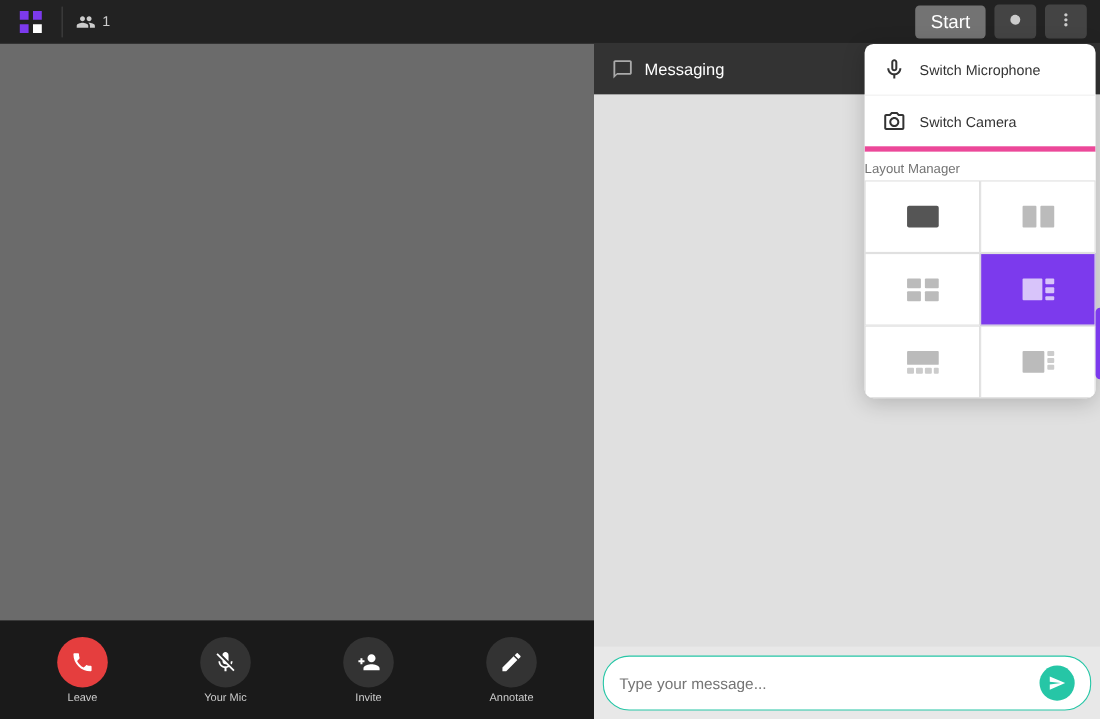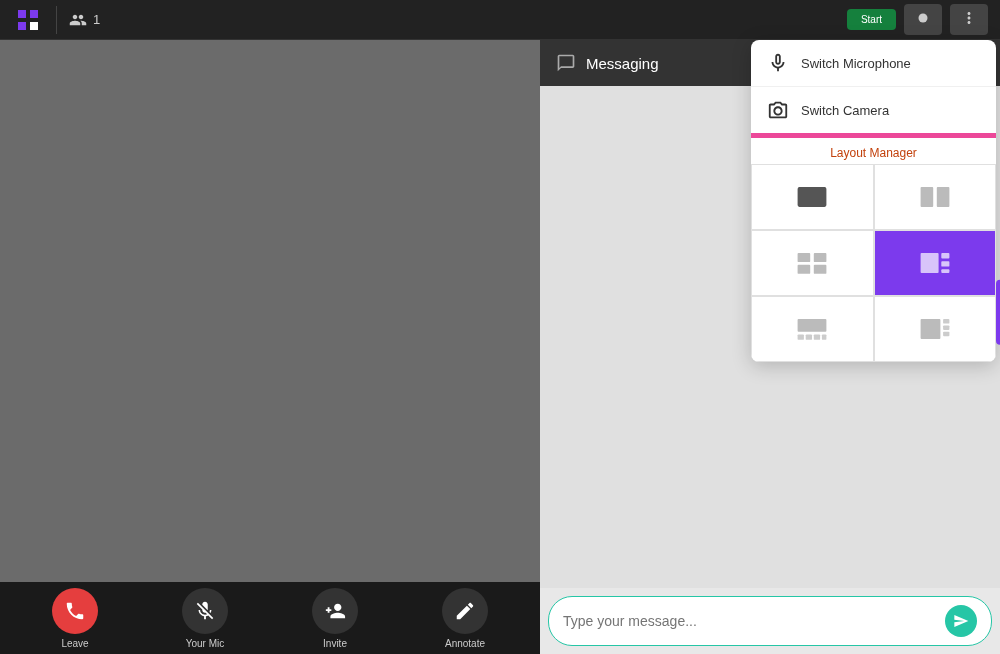--- a/index.html
+++ b/index.html
@@ -10,21 +10,21 @@
       position: absolute; top: 0; left: 0; width: 1000px; height: 40px;
       background: #222; display: flex; align-items: center; padding: 0 12px;
       border-bottom: 1px solid #333; z-index: 10;
     }
     #topbar .logo { width: 32px; height: 32px; display: flex; align-items: center; justify-content: center; }
     #topbar .logo svg { width: 28px; height: 28px; }
     #topbar .divider-v { width: 1px; height: 28px; background: #444; margin: 0 12px; }
     #topbar .participants { display: flex; align-items: center; gap: 6px; color: #ccc; font-size: 13px; }
     #topbar .participants svg { width: 18px; height: 18px; fill: #ccc; }
     #topbar .spacer { flex: 1; }
-    #topbar .btn-purple { background: #15803d; color: white; border: none; border-radius: 4px; padding: 5px 14px; font-size: 10px; cursor: pointer; }
+    #topbar .btn-purple { background: #737373; color: white; border: none; border-radius: 4px; padding: 5px 14px; font-size: 17px; cursor: pointer; }
     #topbar .btn-icon { background: #444; border: none; border-radius: 4px; padding: 5px 10px; cursor: pointer; margin-left: 8px; }
     #topbar .btn-icon svg { width: 18px; height: 18px; fill: #ccc; }
 
     
     #main { position: absolute; top: 40px; left: 0; width: 540px; bottom: 70px; background: #6b6b6b; }
     
     
     #right-panel { position: absolute; top: 40px; left: 540px; right: 0; bottom: 0; background: #e8e8e8; display: flex; flex-direction: column; }
     
     
@@ -37,48 +37,48 @@
 
     
     #message-input-area { padding: 8px; background: #e8e8e8; flex-shrink: 0; }
     #message-input-wrapper { background: white; border: 1.5px solid #26c6a6; border-radius: 24px; display: flex; align-items: center; padding: 8px 14px; gap: 8px; justify-content: flex-end; }
     #message-input-wrapper input { flex: 1; border: none; outline: none; font-size: 14px; color: #999; background: transparent; }
     #message-input-wrapper .send-btn { width: 32px; height: 32px; border-radius: 50%; background: #26c6a6; border: none; cursor: pointer; display: flex; align-items: center; justify-content: center; flex-shrink: 0; }
     #message-input-wrapper .send-btn svg { width: 16px; height: 16px; fill: white; }
 
     
     #bottom-toolbar {
-      position: absolute; bottom: 0; left: 0; width: 540px; height: 72px;
+      position: absolute; bottom: 0; left: 0; width: 540px; height: 90px;
       background: #1a1a1a; display: flex; align-items: center; justify-content: space-around; padding: 5px 10px;
     }
     .toolbar-btn { display: flex; flex-direction: column; align-items: center; gap: 4px; cursor: pointer; background: none; border: none; color: white; }
     .toolbar-btn .icon-circle { width: 46px; height: 46px; border-radius: 50%; background: #333; display: flex; align-items: center; justify-content: center; }
     .toolbar-btn .icon-circle.red { background: #e53e3e; }
     .toolbar-btn .icon-circle.purple-border { background: #333; border: 2.5px solid #7c3aed; }
     .toolbar-btn svg { width: 22px; height: 22px; fill: white; }
     .toolbar-btn span { font-size: 10px; color: #ccc; }
 
     
     #dropdown-menu {
-      position: absolute; top: 40px; right: 4px; width: 245px;
+      position: absolute; top: 40px; right: 4px; width: 210px;
       background: white; border-radius: 8px; box-shadow: 0 4px 20px rgba(0,0,0,0.2);
       z-index: 100; overflow: hidden;
     }
     #dropdown-menu::after {
       content: ''; position: absolute; top: -8px; right: 20px;
       width: 0; height: 0;
       border-left: 8px solid transparent;
       border-right: 8px solid transparent;
       border-bottom: 8px solid white;
     }
     .dropdown-item { display: flex; align-items: center; gap: 12px; padding: 12px 16px; cursor: pointer; border-bottom: 1px solid #f0f0f0; }
     .dropdown-item svg { width: 22px; height: 22px; fill: #333; flex-shrink: 0; }
     .dropdown-item span { font-size: 13px; color: #333; }
     .dropdown-divider { border-bottom: 5px solid #ec4899; text-align: center; }
-    .layout-manager-label { text-align: center; padding: 8px 0 4px; font-size: 12px; color: #c2410c; background: white; }
+    .layout-manager-label { padding: 8px 0 4px; font-size: 12px; color: #737373; background: white; }
     .layout-grid { display: grid; grid-template-columns: 1fr 1fr; }
     .layout-cell { padding: 14px; display: flex; align-items: center; justify-content: center; cursor: pointer; border: 1px solid #e0e0e0; }
     .layout-cell.active { background: #7c3aed; }
     .layout-cell svg { width: 36px; height: 36px; }
 
     
     #feedback-tab {
       position: absolute; right: -30px; top: 280px;
       background: #7c3aed; color: white; font-size: 12px; padding: 6px 10px;
       writing-mode: vertical-rl; text-orientation: mixed; transform: rotate(180deg);

